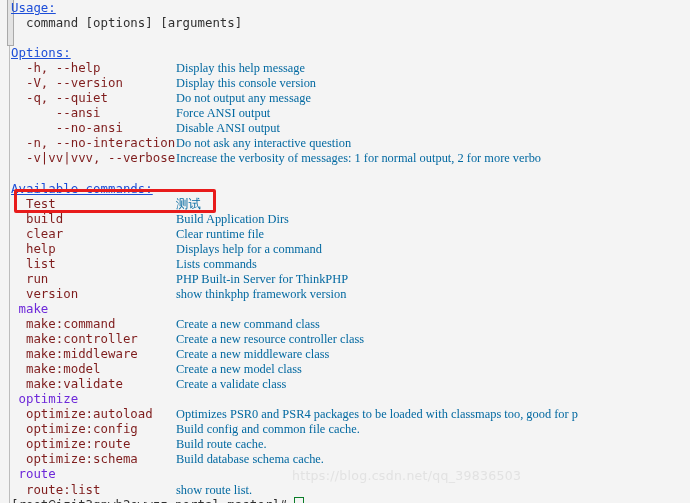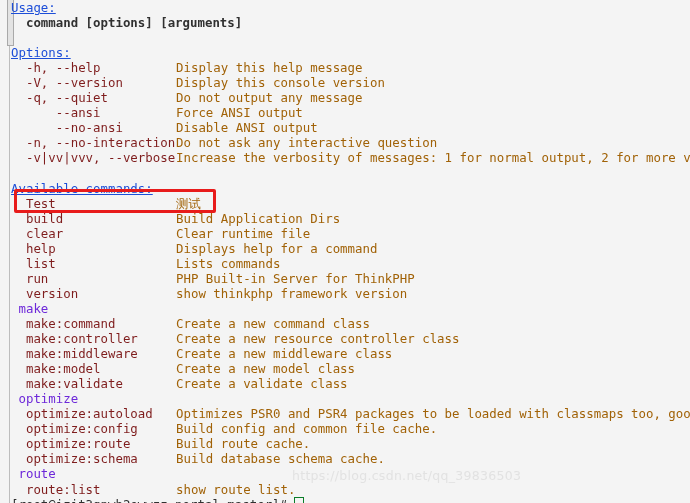--- a/index.html
+++ b/index.html
@@ -30,22 +30,22 @@
     font-size:12.4px;
     line-height:15.05px;
     white-space:pre;
     letter-spacing:0px;
   }
   .ln{height:15.05px;white-space:pre;}
   .c-head{color:#1d4ed8;}        
   .c-head u{text-decoration:underline;}
   .c-opt{color:#7f1d1d;}
   .c-grp{color:#6d28d9;}          
-  .c-desc{color:#a16207;}         
-  .c-plain{color:#303030;font-weight:bold;}
+  .c-desc{color:#0369a1;font-family:Liberation Serif, serif;}         
+  .c-plain{color:#303030;}
   .c-prompt{color:#303030;}
   .cursor-block{
     display:inline-block;width:8px;height:11px;
     border:1.5px solid #0a7d28;vertical-align:-1px;
     background:transparent;
   }
   
   .annot-box{
     position:absolute;
     left:14px;top:189px;width:202px;height:24px;

